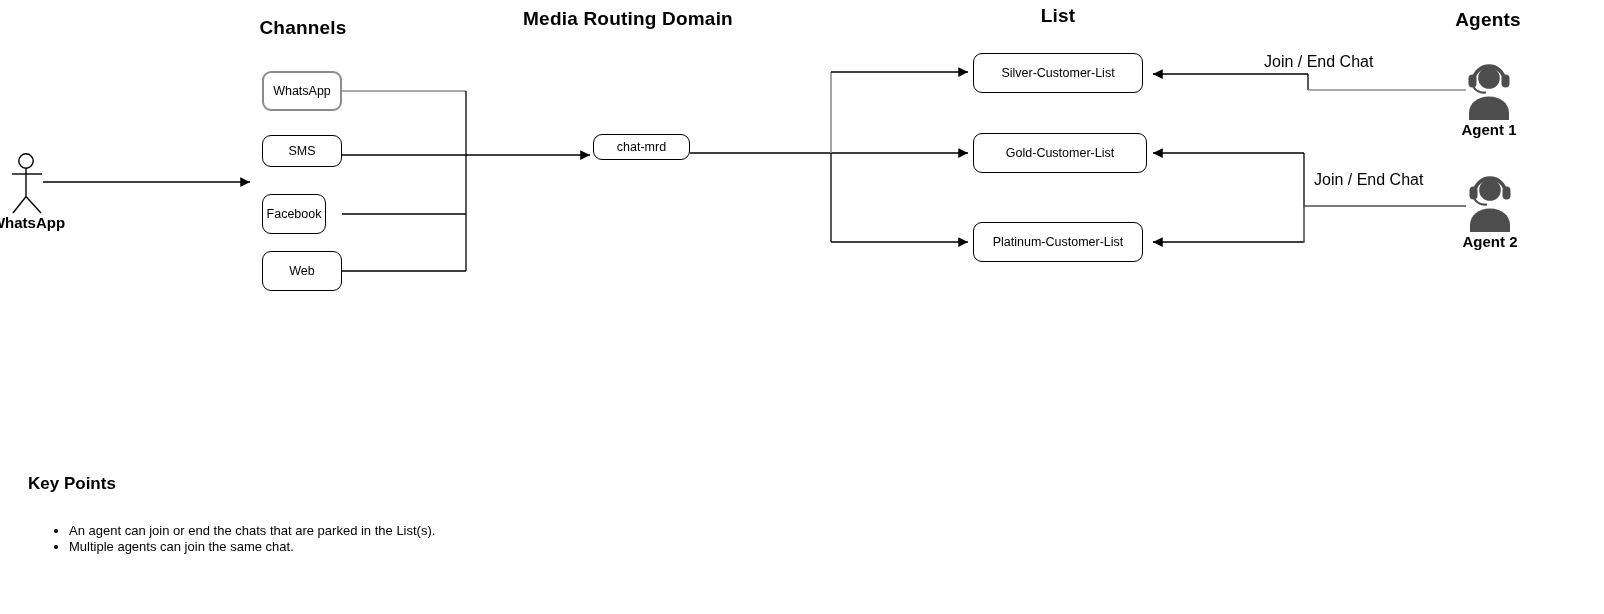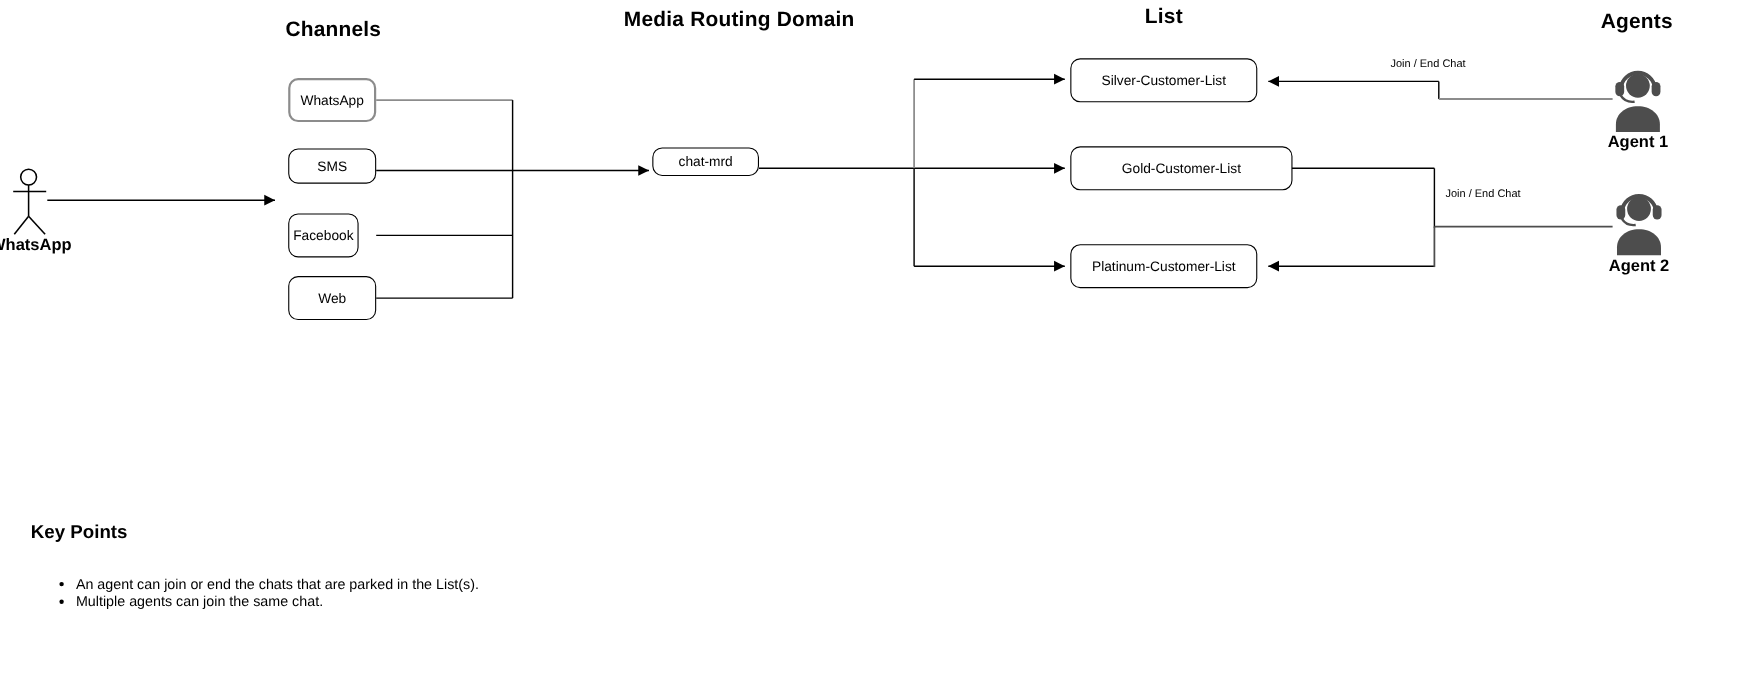--- a/index.html
+++ b/index.html
@@ -27,21 +27,21 @@
   .hdr{
     position:absolute;transform:translateX(-50%);font-weight:bold;
     font-size:19px;white-space:nowrap;letter-spacing:0.2px;
   }
   .node{
     position:absolute;display:flex;align-items:center;justify-content:center;
     background:var(--node-fill);border:1.3px solid var(--node-border);
     border-radius:9px;font-size:12.5px;text-align:center;
   }
   .node.whatsapp{border:2px solid var(--whatsapp-border);}
-  .edge-label{position:absolute;font-size:10px;white-space:nowrap;background:var(--background);padding:0 2px;}
+  .edge-label{position:absolute;font-size:16px;white-space:nowrap;background:var(--background);padding:0 2px;}
   .actor-label{position:absolute;transform:translateX(-50%);font-weight:bold;font-size:15px;white-space:nowrap;}
   .kp-title{position:absolute;left:28px;top:474px;font-weight:bold;font-size:17px;}
   .kp-list{position:absolute;left:50px;top:523px;font-size:13px;line-height:15.5px;padding-left:19px;list-style:disc;}
 </style>
 </head>
 <body>
 
 <div class="stage">
 
   <svg class="wires" width="1604" height="614" viewBox="0 0 1604 614" xmlns="http://www.w3.org/2000/svg" xmlns:xlink="http://www.w3.org/1999/xlink">
@@ -89,21 +89,21 @@
     <line class="wire" x1="1304" y1="242" x2="1153" y2="242" marker-end="url(#arrowhead)"></line>
     <line class="wire" x1="1304" y1="153" x2="1304" y2="207"></line>
     <line class="wire dark" x1="1304" y1="206" x2="1304" y2="242.8"></line>
     <line class="wire dark" x1="1304" y1="206" x2="1466" y2="206"></line>
 
     <use href="#agent-shape" xlink:href="#agent-shape" x="1465" y="62"></use>
     <use href="#agent-shape" xlink:href="#agent-shape" x="1466" y="174"></use>
   </svg>
 
   <div class="hdr" style="left:303px;top:17px">Channels</div>
-  <div class="hdr" style="left:672px;top:8px">Media Routing Domain</div>
+  <div class="hdr" style="left:628px;top:8px">Media Routing Domain</div>
   <div class="hdr" style="left:1058px;top:5px">List</div>
   <div class="hdr" style="left:1488px;top:9px">Agents</div>
 
   <div class="node whatsapp" style="left:262px;top:71px;width:80px;height:40px">
     <span>WhatsApp</span>
   </div>
   <div class="node" style="left:262px;top:135px;width:80px;height:32px">
     <span>SMS</span>
   </div>
   <div class="node" style="left:262px;top:194px;width:64px;height:40px">
@@ -113,21 +113,21 @@
     <span>Web</span>
   </div>
 
   <div class="node" style="left:593px;top:134px;width:97px;height:26px">
     <span>chat-mrd</span>
   </div>
 
   <div class="node" style="left:973px;top:53px;width:170px;height:40px">
     <span>Silver-Customer-List</span>
   </div>
-  <div class="node" style="left:973px;top:133px;width:202px;height:40px">
+  <div class="node" style="left:973px;top:133px;width:174px;height:40px">
     <span>Gold-Customer-List</span>
   </div>
   <div class="node" style="left:973px;top:222px;width:170px;height:40px">
     <span>Platinum-Customer-List</span>
   </div>
 
   <div class="edge-label" style="left:1262px;top:53px">Join / End Chat</div>
   <div class="edge-label" style="left:1312px;top:171px">Join / End Chat</div>
 
   <div class="actor-label" style="left:28px;top:214px">WhatsApp</div>

